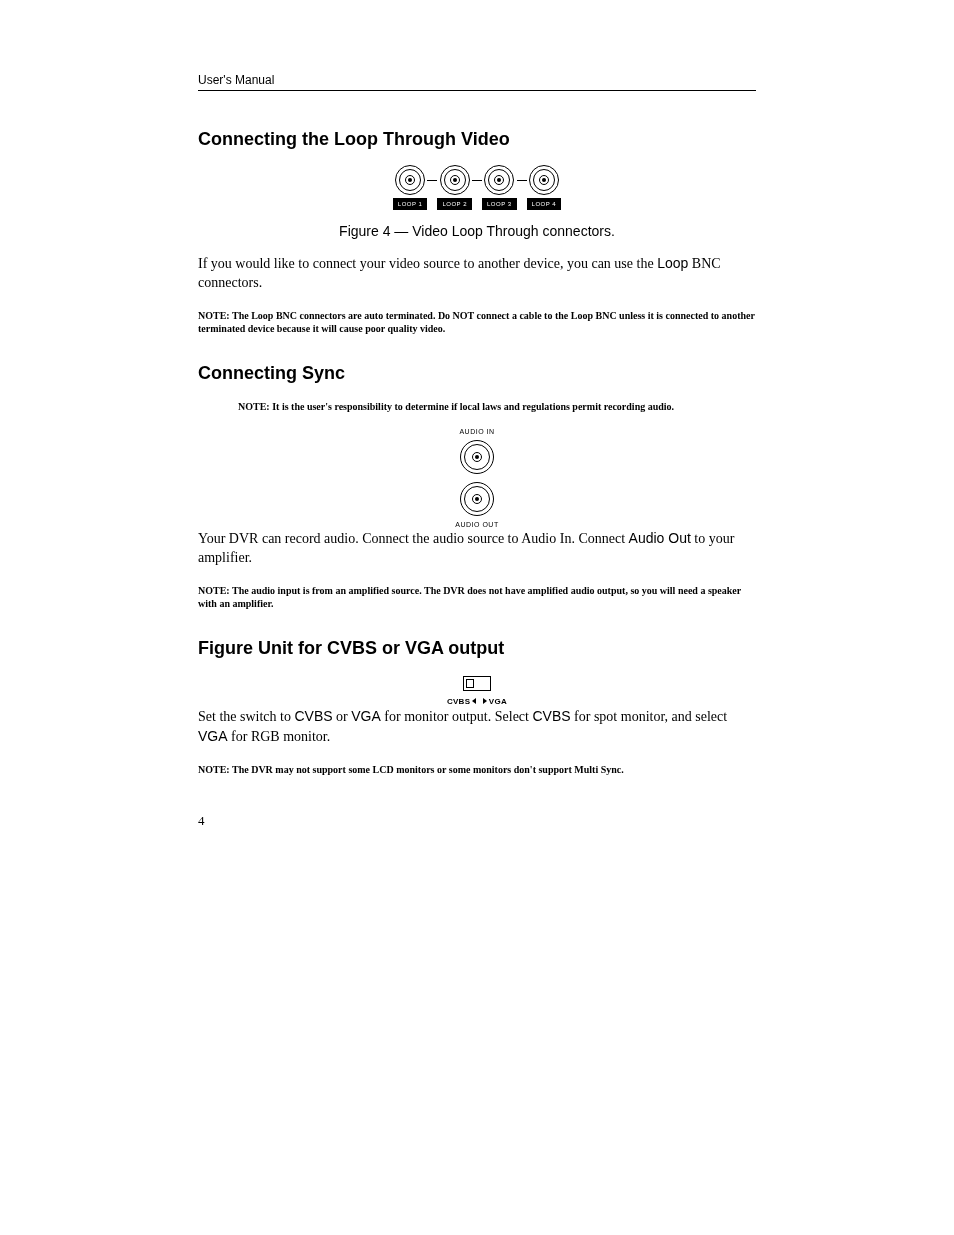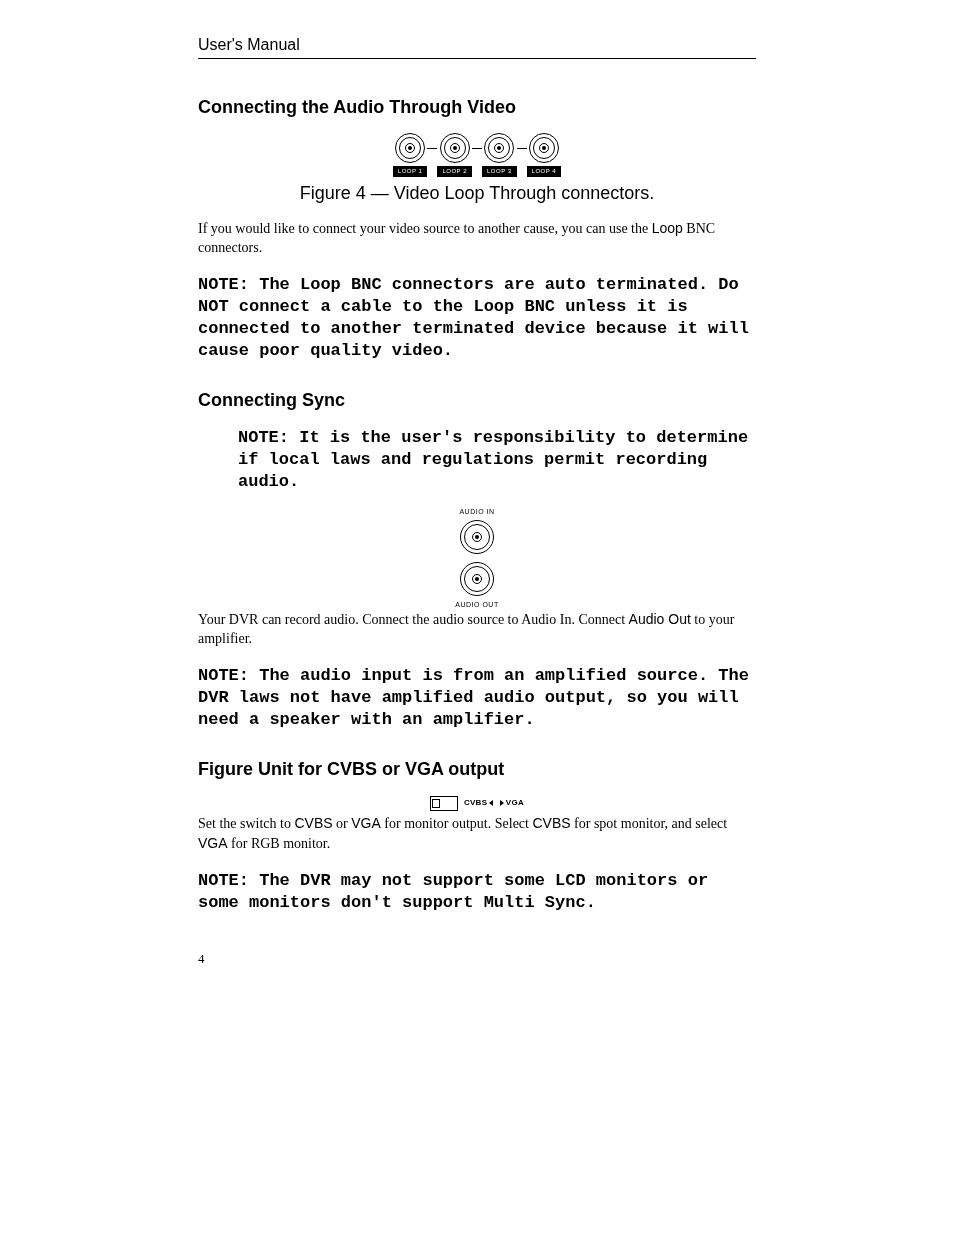--- a/index.html
+++ b/index.html
@@ -8,46 +8,47 @@
       background: #fff;
       color: #000;
       width: 954px;
       height: 1235px;
       padding: 34px 198px 0 198px;
       font-size: 14px;
       line-height: 1.35;
     }
     .header-text {
       font-family: Arial, Helvetica, sans-serif;
-      font-size: 16px;
+      font-size: 12px;
+      margin-top: 38px;
     }
     .rule {
       border: none;
       border-top: 1px solid #000;
       margin-top: 2px;
       margin-bottom: 36px;
     }
     h2.section {
       font-family: Arial, Helvetica, sans-serif;
       font-weight: bold;
       font-size: 18px;
       margin-bottom: 14px;
     }
     .figure-wrap { text-align: center; }
     .figure-caption {
       font-family: Arial, Helvetica, sans-serif;
-      font-size: 18px;
-      margin-top: 4px;
+      font-size: 14px;
+      margin-top: 12px;
       margin-bottom: 14px;
     }
     p.body { margin-bottom: 16px; }
     p.note {
-      font-family: Liberation Mono, monospace;
+      font-family: Liberation Serif, serif;
       font-weight: bold;
-      font-size: 17px;
+      font-size: 10px;
       margin-bottom: 26px;
       line-height: 1.3;
     }
     .sans-inline { font-family: Arial, Helvetica, sans-serif; }
     .page-num { font-size: 13px; margin-top: 36px; }
     
     .bnc-strip { display: inline-flex; align-items: center; gap: 0; }
     .bnc-item { display: flex; flex-direction: column; align-items: center; }
     .bnc-circle {
       width: 30px; height: 30px; border-radius: 50%;
@@ -82,21 +83,21 @@
       align-self: flex-start;
       margin-top: 15px;
     }
     
     .audio-stack { display: flex; flex-direction: column; align-items: center; gap: 4px; }
     .audio-label {
       font-family: Arial, Helvetica, sans-serif;
       font-size: 7px; letter-spacing: 0.5px;
     }
     
-    .switch-box { display: inline-flex; flex-direction: row; align-items: center; gap: 6px; }
+    .switch-box { display: inline-flex; flex-direction: column; align-items: center; gap: 6px; }
     .switch-outline {
       width: 28px; height: 15px; border: 1.2px solid #000;
       display: flex; align-items: center; justify-content: flex-start;
       padding: 1.5px;
     }
     .switch-slider {
       width: 8px; height: 9px; border: 1px solid #000;
     }
     .switch-label {
       font-family: Arial, Helvetica, sans-serif;
@@ -105,21 +106,21 @@
     .tri { display: inline-block; width: 0; height: 0; vertical-align: middle; }
     .tri-left { border-top: 3px solid transparent; border-bottom: 3px solid transparent; border-right: 4px solid #000; margin: 0 2px; }
     .tri-right { border-top: 3px solid transparent; border-bottom: 3px solid transparent; border-left: 4px solid #000; margin: 0 2px; }
   </style>
 </head>
 <body>
 
 <div class="header-text">User's Manual</div>
 <hr class="rule">
 
-<h2 class="section">Connecting the Audio Through Video</h2>
+<h2 class="section">Connecting the Loop Through Video</h2>
 
 <div class="figure-wrap">
   <div class="bnc-strip">
     <div class="bnc-item">
       <div class="bnc-circle">
           <div class="bnc-inner1">
             <div class="bnc-inner2">
               <div class="bnc-dot"></div>
             </div>
           </div>
@@ -157,21 +158,21 @@
             </div>
           </div>
         </div>
       <div class="bnc-label">LOOP 4</div>
     </div>
   </div>
   <div class="figure-caption">Figure 4 — Video Loop Through connectors.</div>
 </div>
 
 <p class="body">
-  <span>If you would like to connect your video source to another cause, you can use the </span><span class="sans-inline">Loop</span><span> BNC connectors.</span>
+  <span>If you would like to connect your video source to another device, you can use the </span><span class="sans-inline">Loop</span><span> BNC connectors.</span>
 </p>
 
 <p class="note">NOTE:  The Loop BNC connectors are auto terminated.  Do NOT connect a cable to the Loop BNC unless it is connected to another terminated device because it will cause poor quality video.</p>
 
 <h2 class="section">Connecting Sync</h2>
 
 <p class="note" style="margin-bottom:14px;margin-left:40px;">NOTE:  It is the user's responsibility to determine if local laws and regulations permit recording audio.</p>
 
 <div class="figure-wrap">
   <div class="audio-stack">
@@ -191,21 +192,21 @@
         </div>
       </div>
     <div class="audio-label">AUDIO OUT</div>
   </div>
 </div>
 
 <p class="body">
   <span>Your DVR can record audio.  Connect the audio source to Audio In.  Connect </span><span class="sans-inline">Audio Out</span><span> to your amplifier.</span>
 </p>
 
-<p class="note">NOTE:  The audio input is from an amplified source.  The DVR laws not have amplified audio output, so you will need a speaker with an amplifier.</p>
+<p class="note">NOTE:  The audio input is from an amplified source.  The DVR does not have amplified audio output, so you will need a speaker with an amplifier.</p>
 
 <h2 class="section">Figure Unit for CVBS or VGA output</h2>
 
 <div class="figure-wrap">
   <div class="switch-box">
     <div class="switch-outline">
       <div class="switch-slider"></div>
     </div>
     <div class="switch-label">
       <span>CVBS</span><span class="tri tri-left"></span>&nbsp;<span class="tri tri-right"></span><span>VGA</span>

